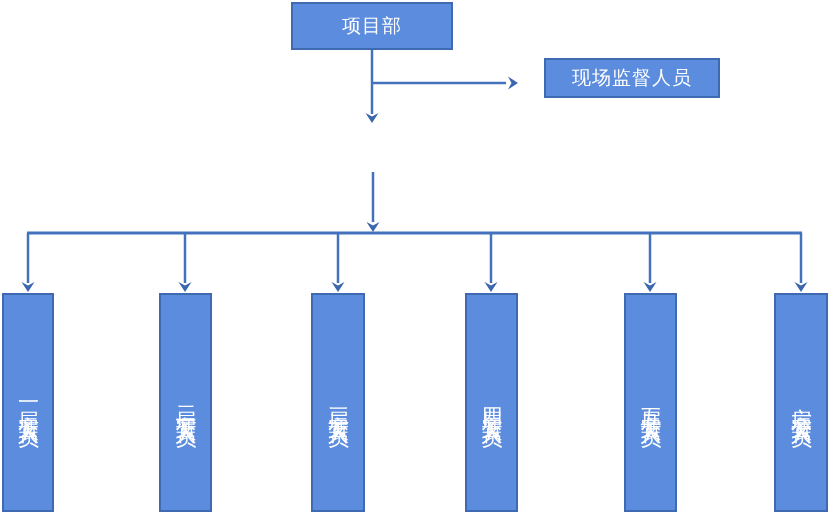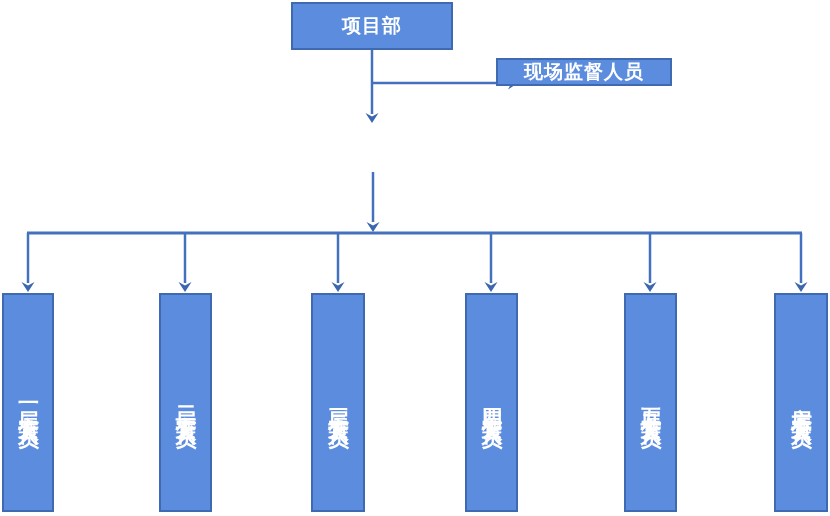--- a/index.html
+++ b/index.html
@@ -4,33 +4,33 @@
 <style>
   html,body { margin:0; padding:0; background:#ffffff; }
   .stage {
     position:relative; width:830px; height:516px; background:#ffffff;
     font-family:"DejaVu Sans","Liberation Sans",sans-serif; overflow:hidden;
   }
   .connector-layer { position:absolute; left:0; top:0; width:830px; height:516px; }
   .node {
     position:absolute; box-sizing:border-box;
     background:#5b8cdd; border:2px solid #3f69b0;
-    color:#ffffff; font-weight:bold;
+    color:#ffffff; font-weight:normal;
     display:flex; align-items:center; justify-content:center;
     text-align:center;
   }
   .node-h { font-size:19px; letter-spacing:1px; }
   .node-v { font-size:21px; }
   .node-v .vtext {
     writing-mode:vertical-rl; text-orientation:upright;
     letter-spacing:4px; line-height:1.1;
   }
   
   .pos-root       { left:291px; top:2px;   width:162px; height:48px; }
-  .pos-supervisor { left:496px; top:58px;  width:176px; height:28px; }
+  .pos-supervisor { left:544px; top:58px;  width:176px; height:40px; }
   .pos-manager    { left:291px; top:125px; width:162px; height:47px; }
   .floor          { top:293px; height:219px; }
   .pos-f0 { left:2px;   width:52px; }
   .pos-f1 { left:159px; width:53px; }
   .pos-f2 { left:311px; width:54px; }
   .pos-f3 { left:465px; width:53px; }
   .pos-f4 { left:624px; width:53px; }
   .pos-f5 { left:774px; width:54px; }
   .line  { stroke:#4371bd; stroke-width:2.5; fill:none; }
   .bus   { stroke-width:2.8; }

